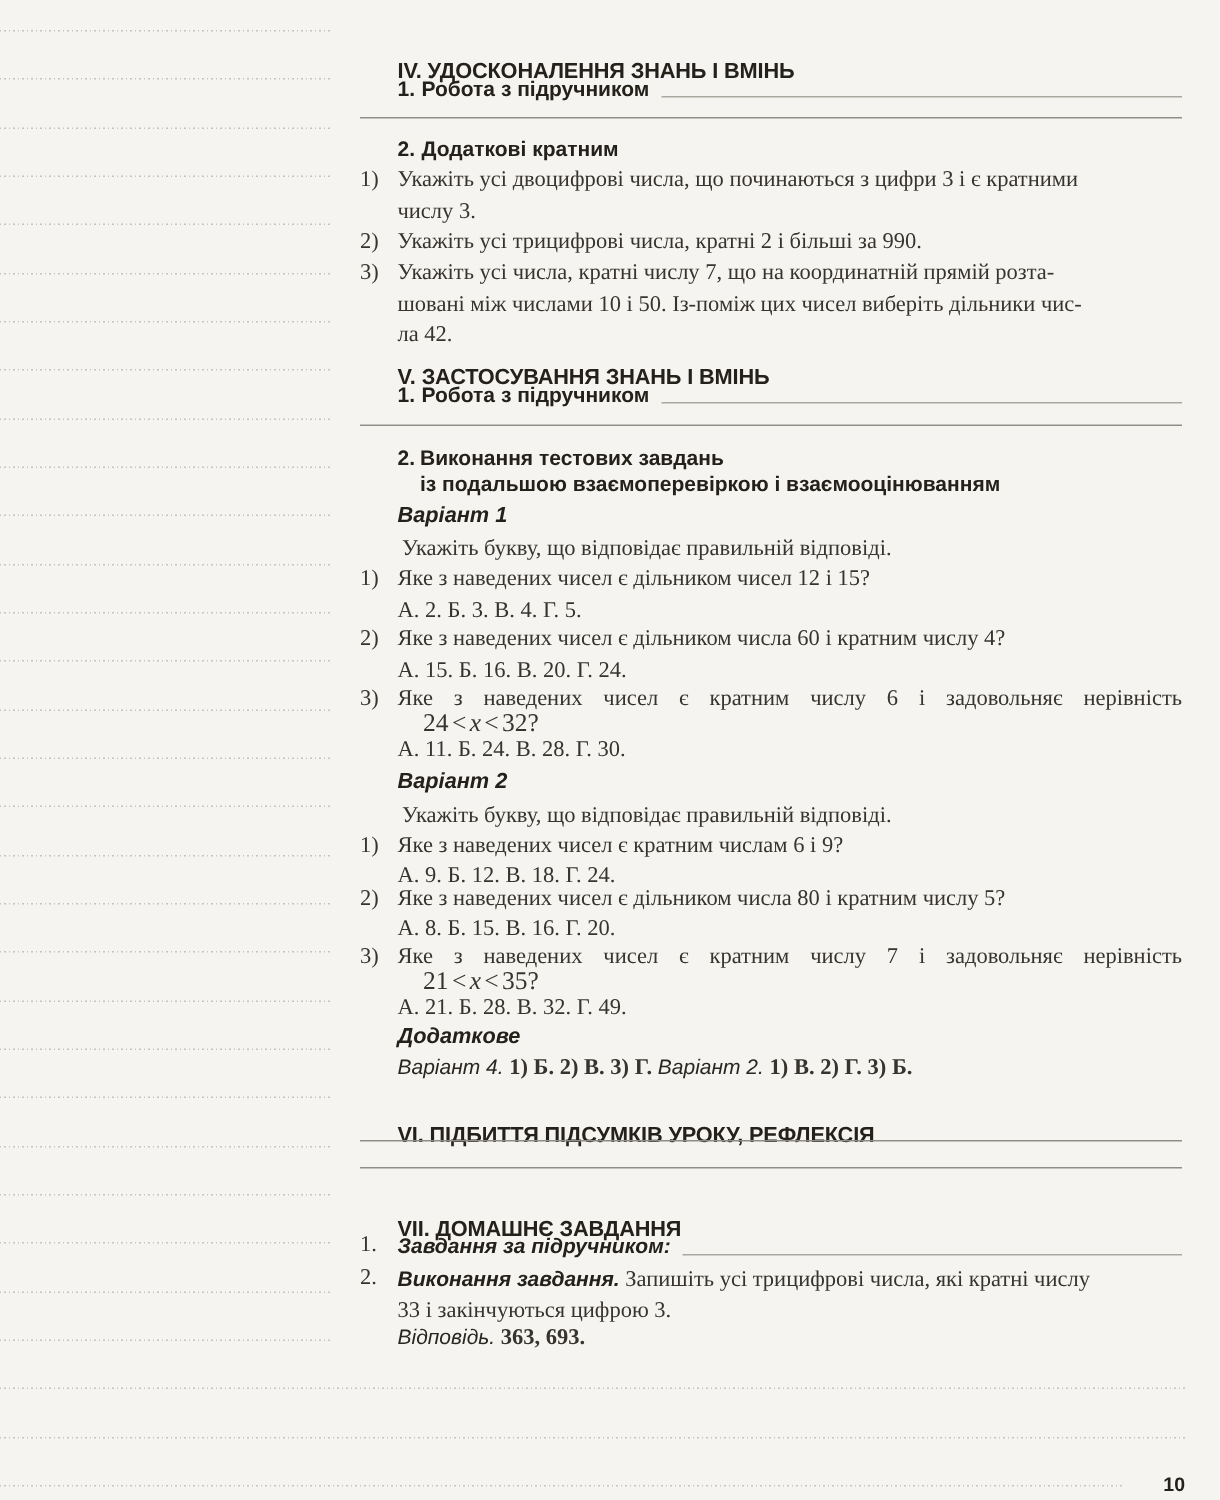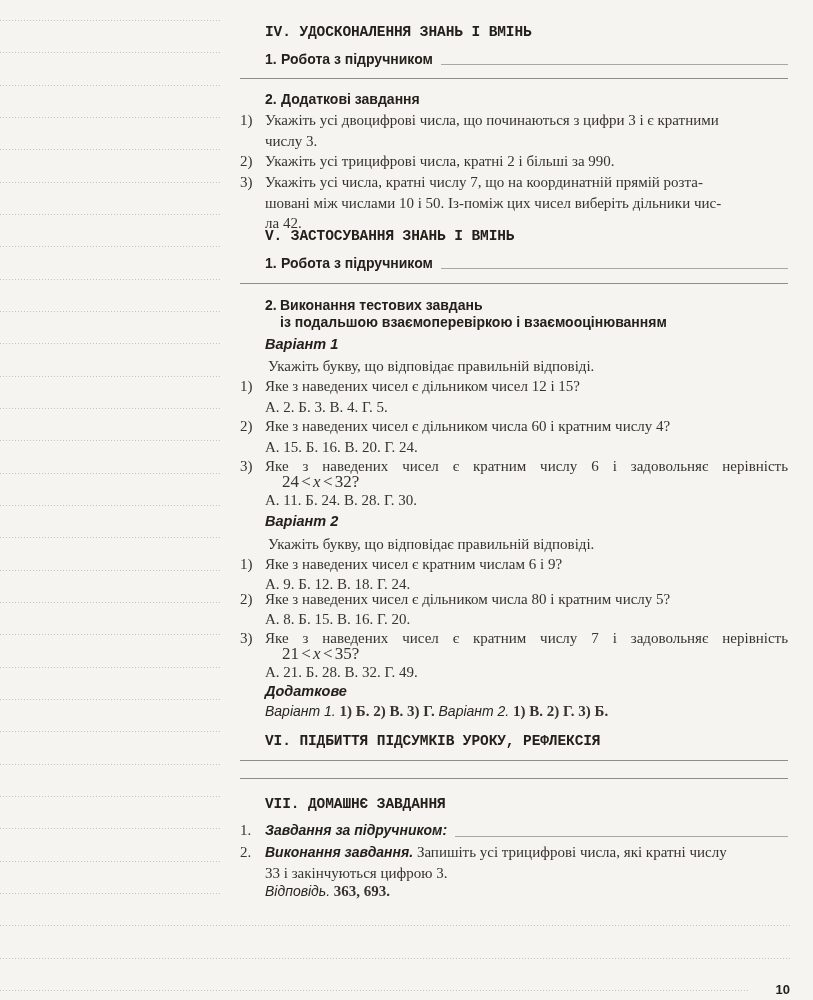--- a/index.html
+++ b/index.html
@@ -10,22 +10,22 @@
   }
   
   .mline{
     position:absolute;left:0;height:1px;
     background:repeating-linear-gradient(to right,#c6c3bd 0 1px,transparent 1px 3px);
   }
   .content{position:absolute;left:240px;top:0;width:548px;}
   .content>*{position:absolute;left:0;margin:0;}
 
   .sec{
-    left:25px;font-family:Liberation Mono, monospace;font-weight:bold;
-    font-size:14.5px;line-height:18px;color:#24211b;letter-spacing:-0.1px;white-space:nowrap;
+    left:25px;font-family:Liberation Sans, sans-serif;font-weight:bold;
+    font-size:14.5px;line-height:18px;color:#24211b;letter-spacing:-0.1px;white-space:nowrap;margin-top:16px;
   }
   .row{display:flex;align-items:flex-end;}
   .sub{
     left:25px;width:523px;
     font-family:"Liberation Sans",sans-serif;font-weight:bold;
     font-size:14px;line-height:18px;color:#24211b;
   }
   .num-b{flex:none;width:16px;}
   .fill{flex:1 1 auto;margin-left:8px;margin-bottom:3px;border-bottom:1px solid #aba8a2;}
   .sub2{left:40px;font-family:"Liberation Sans",sans-serif;font-weight:bold;font-size:14px;line-height:18px;color:#24211b;}
@@ -68,21 +68,21 @@
     <div class="row sub" style="top:50px">
       <span class="num-b">1.</span>
       <span>Робота з підручником</span>
       <span class="fill"></span>
     </div>
 
     <div class="hr" style="top:78px"></div>
 
     <div class="row sub" style="top:90px">
       <span class="num-b">2.</span>
-      <span>Додаткові завдання</span>
+      <span>Додаткові кратним</span>
     </div>
 
     <div class="item" style="top:110px">
       <span class="inum">1)</span>
       <div class="itext">Укажіть усі двоцифрові числа, що починаються з цифри 3 і є кратними
 числу 3.</div>
     </div>
     <div class="item" style="top:151px">
       <span class="inum">2)</span>
       <div class="itext">Укажіть усі трицифрові числа, кратні 2 і більші за 990.</div>
@@ -149,21 +149,21 @@
 
     <div class="item" style="top:628px">
       <span class="inum">3)</span>
       <div class="itext stretch">Яке з наведених чисел є кратним числу 7 і задовольняє нерівність</div>
     </div>
     <div class="ineq" style="top:645px"><span>21 &lt; </span><span class="ivar">x</span><span> &lt; 35?</span></div>
     <div class="opts" style="top:662px">А. 21. Б. 28. В. 32. Г. 49.</div>
 
     <div class="var-h" style="top:683px">Додаткове</div>
     <div class="ans" style="top:703px">
-      <span class="ans-l">Варіант 1.</span>
+      <span class="ans-l">Варіант 4.</span>
       <span class="ans-v">1) Б. 2) В. 3) Г.</span>
       <span class="ans-l">Варіант 2.</span>
       <span class="ans-v">1) В. 2) Г. 3) Б.</span>
     </div>
 
     <div class="sec" style="top:732px">VI. ПІДБИТТЯ ПІДСУМКІВ УРОКУ, РЕФЛЕКСІЯ</div>
     <div class="hr" style="top:760px"></div>
     <div class="hr" style="top:778px"></div>
 
     <div class="sec" style="top:795px">VII. ДОМАШНЄ ЗАВДАННЯ</div>

